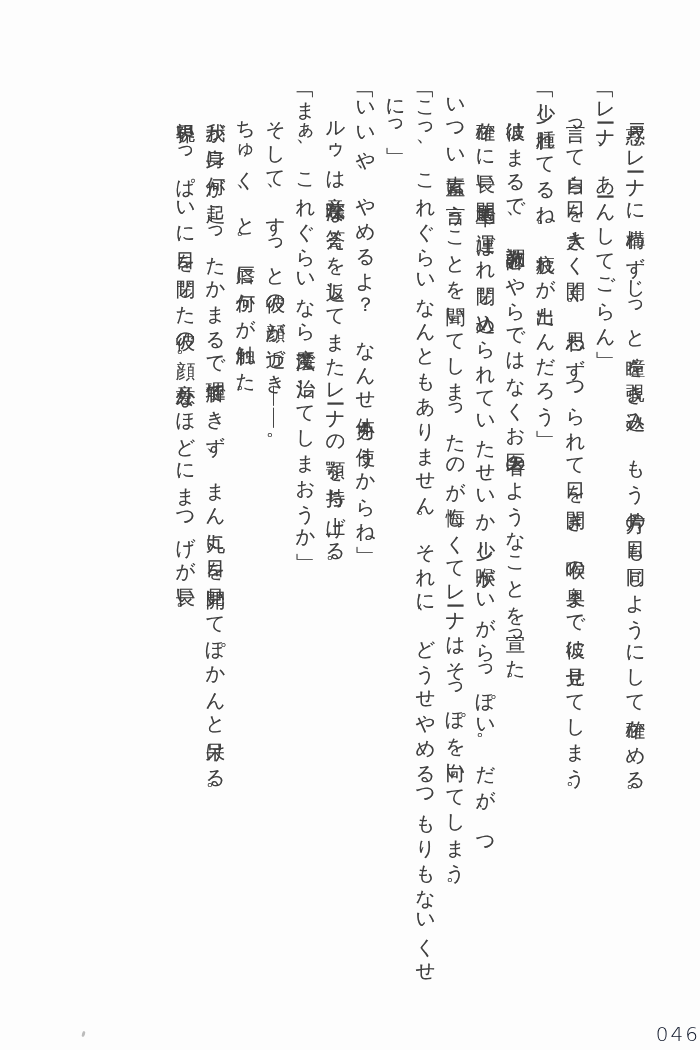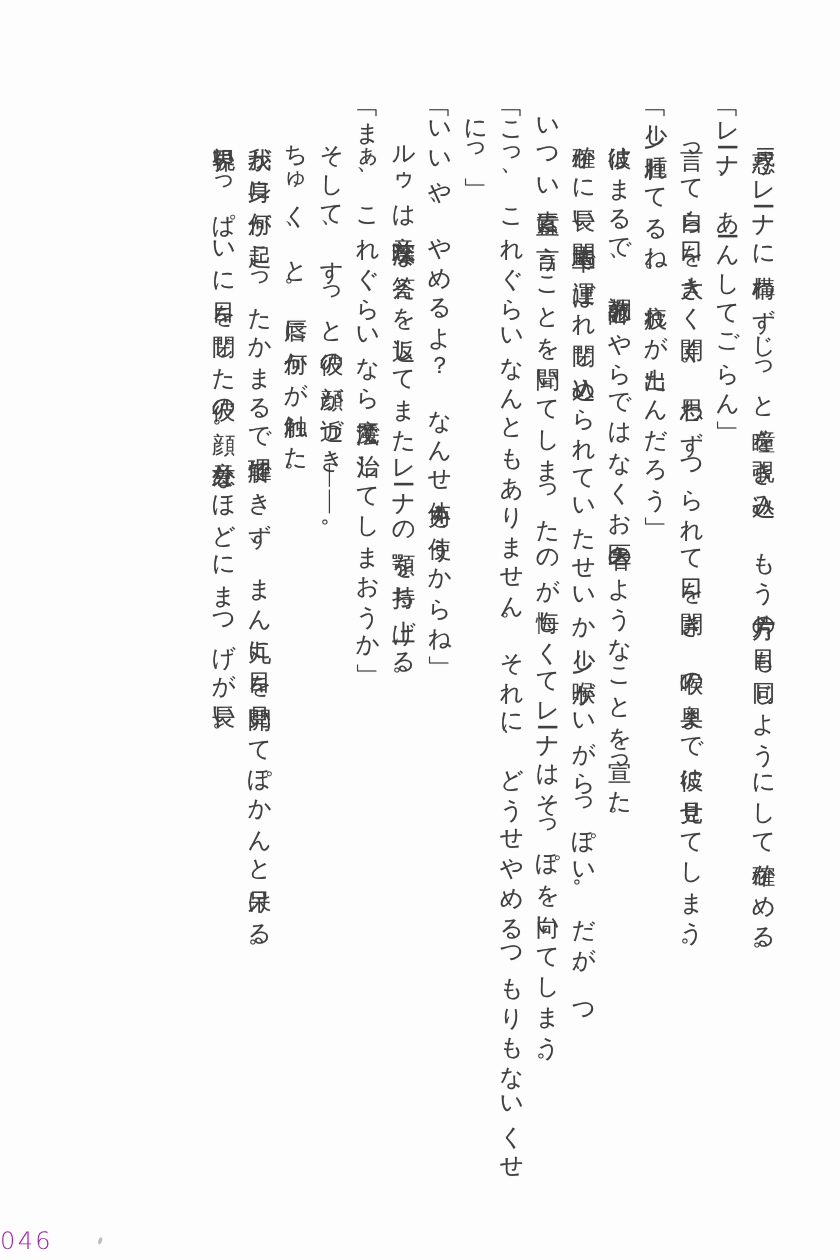--- a/index.html
+++ b/index.html
@@ -39,26 +39,26 @@
   .m18 { margin-left: 18px; }
   .m15 { margin-left: 15px; }
   .m13 { margin-left: 13px; }
   .m38 { margin-left: 38px; }
   .m36 { margin-left: 36px; }
   .page-number {
     position: absolute;
     top: 1022px;
     left: 0;
     width: 100%;
-    text-align: left;
+    text-align: right;
     font-family: "DejaVu Sans", "Liberation Sans", sans-serif;
     font-size: 20px;
     font-weight: 300;
     letter-spacing: 2px;
-    color: #a21caf;
+    color: #0f172a;
   }
   .scan-speck {
     position: absolute;
     left: 82px;
     top: 1031px;
     width: 3px;
     height: 6px;
     background: #9a9a9a;
     border-radius: 50%;
     transform: rotate(18deg);

